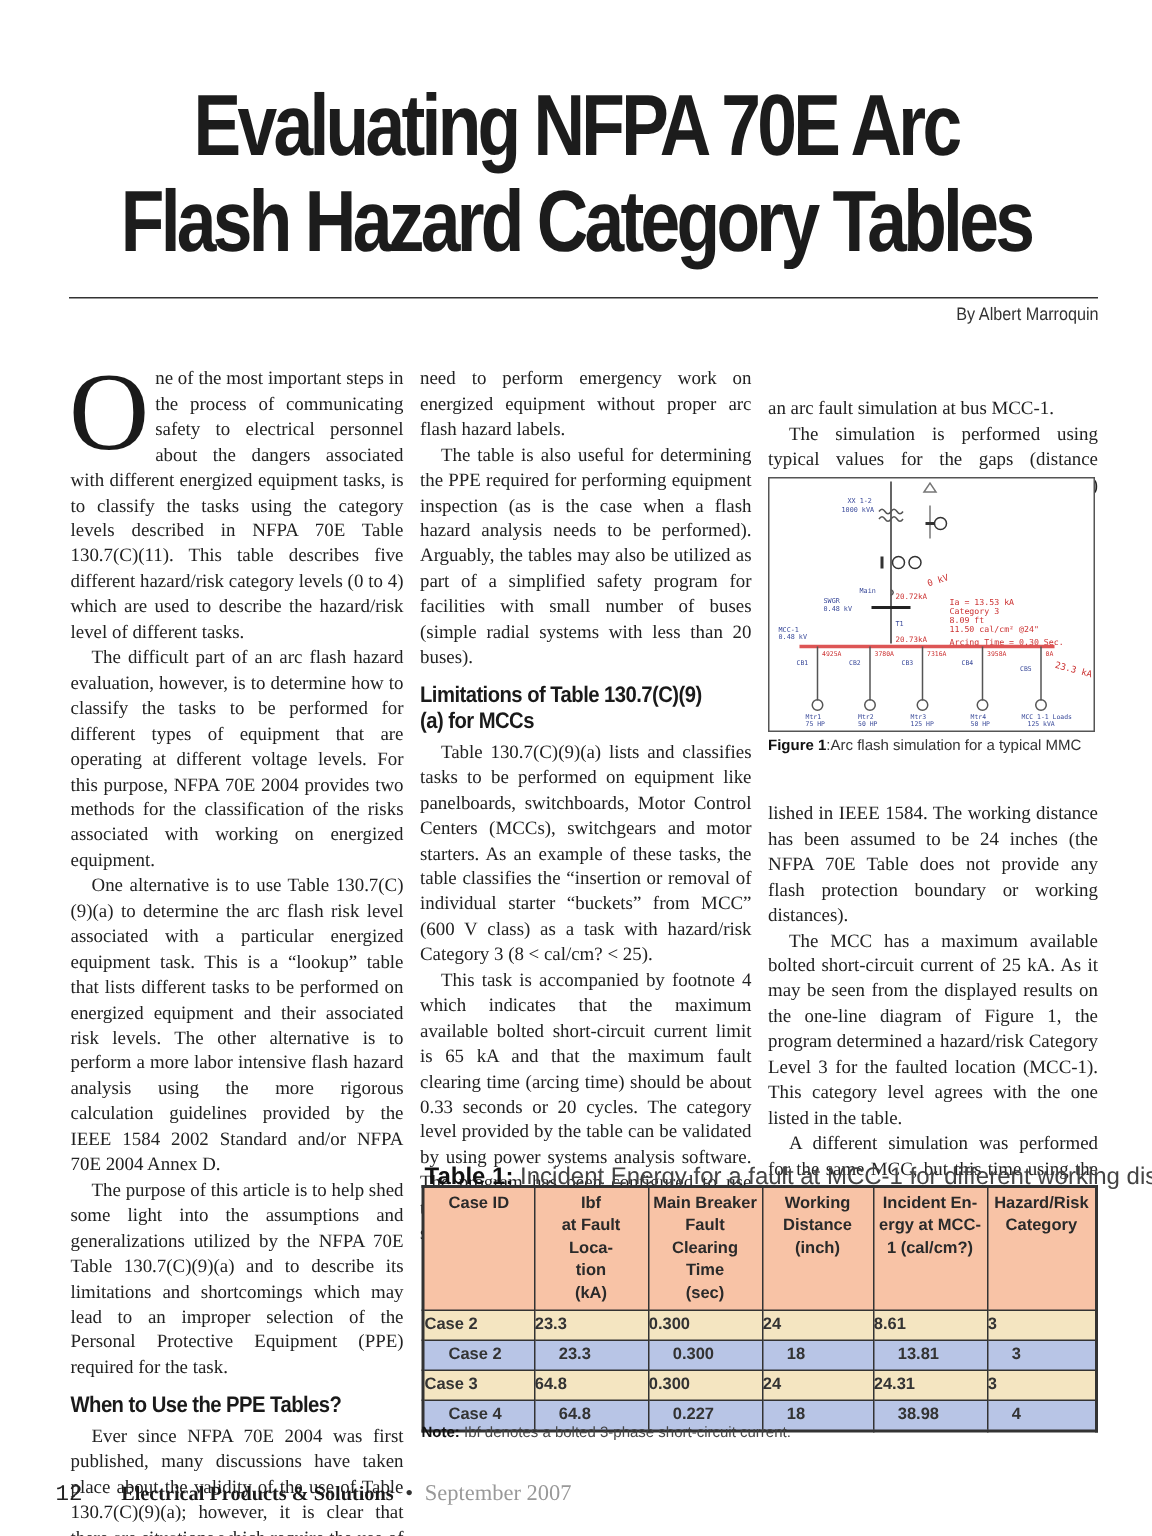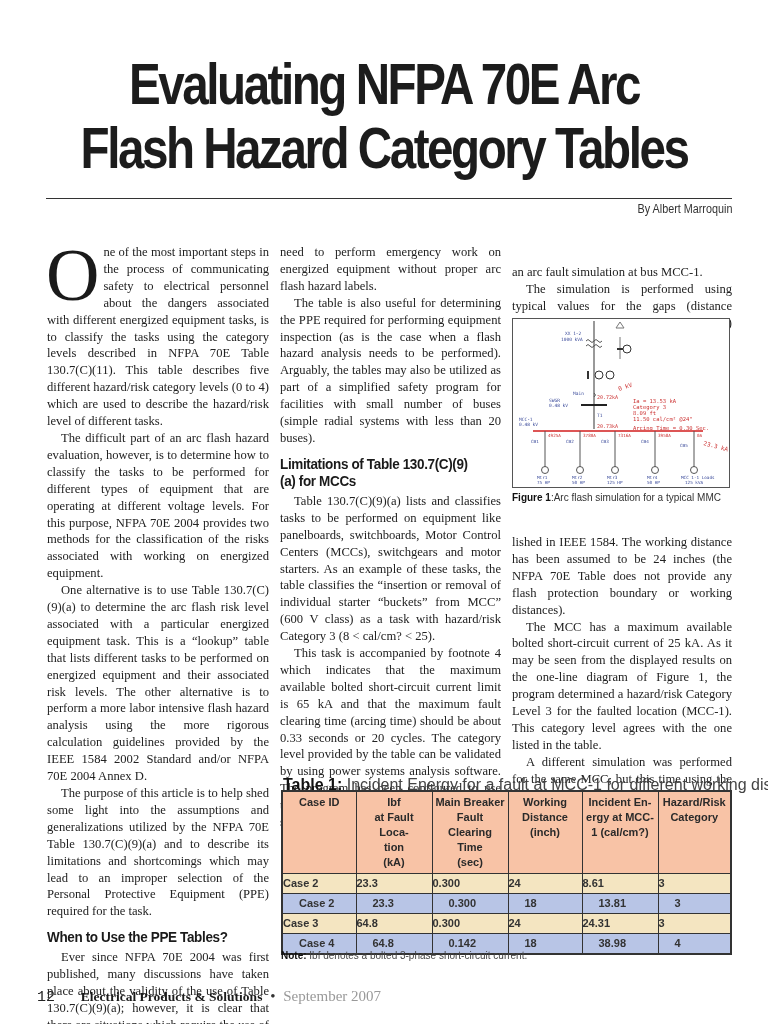--- a/index.html
+++ b/index.html
@@ -223,21 +223,21 @@
       <td>Case 3</td>
         <td>64.8</td>
         <td>0.300</td>
         <td>24</td>
         <td>24.31</td>
         <td>3</td>
     </tr>
     <tr class="even">
       <td>Case 4</td>
         <td>64.8</td>
-        <td>0.142</td>
+        <td>0.227</td>
         <td>18</td>
         <td>38.98</td>
         <td>4</td>
     </tr>
   </tbody>
 </table>
 <div class="tbl-note"><b>Note:</b><span> Ibf denotes a bolted 3-phase short-circuit current.</span></div>
 
 <div class="footer">
   <span class="pg">12</span>

